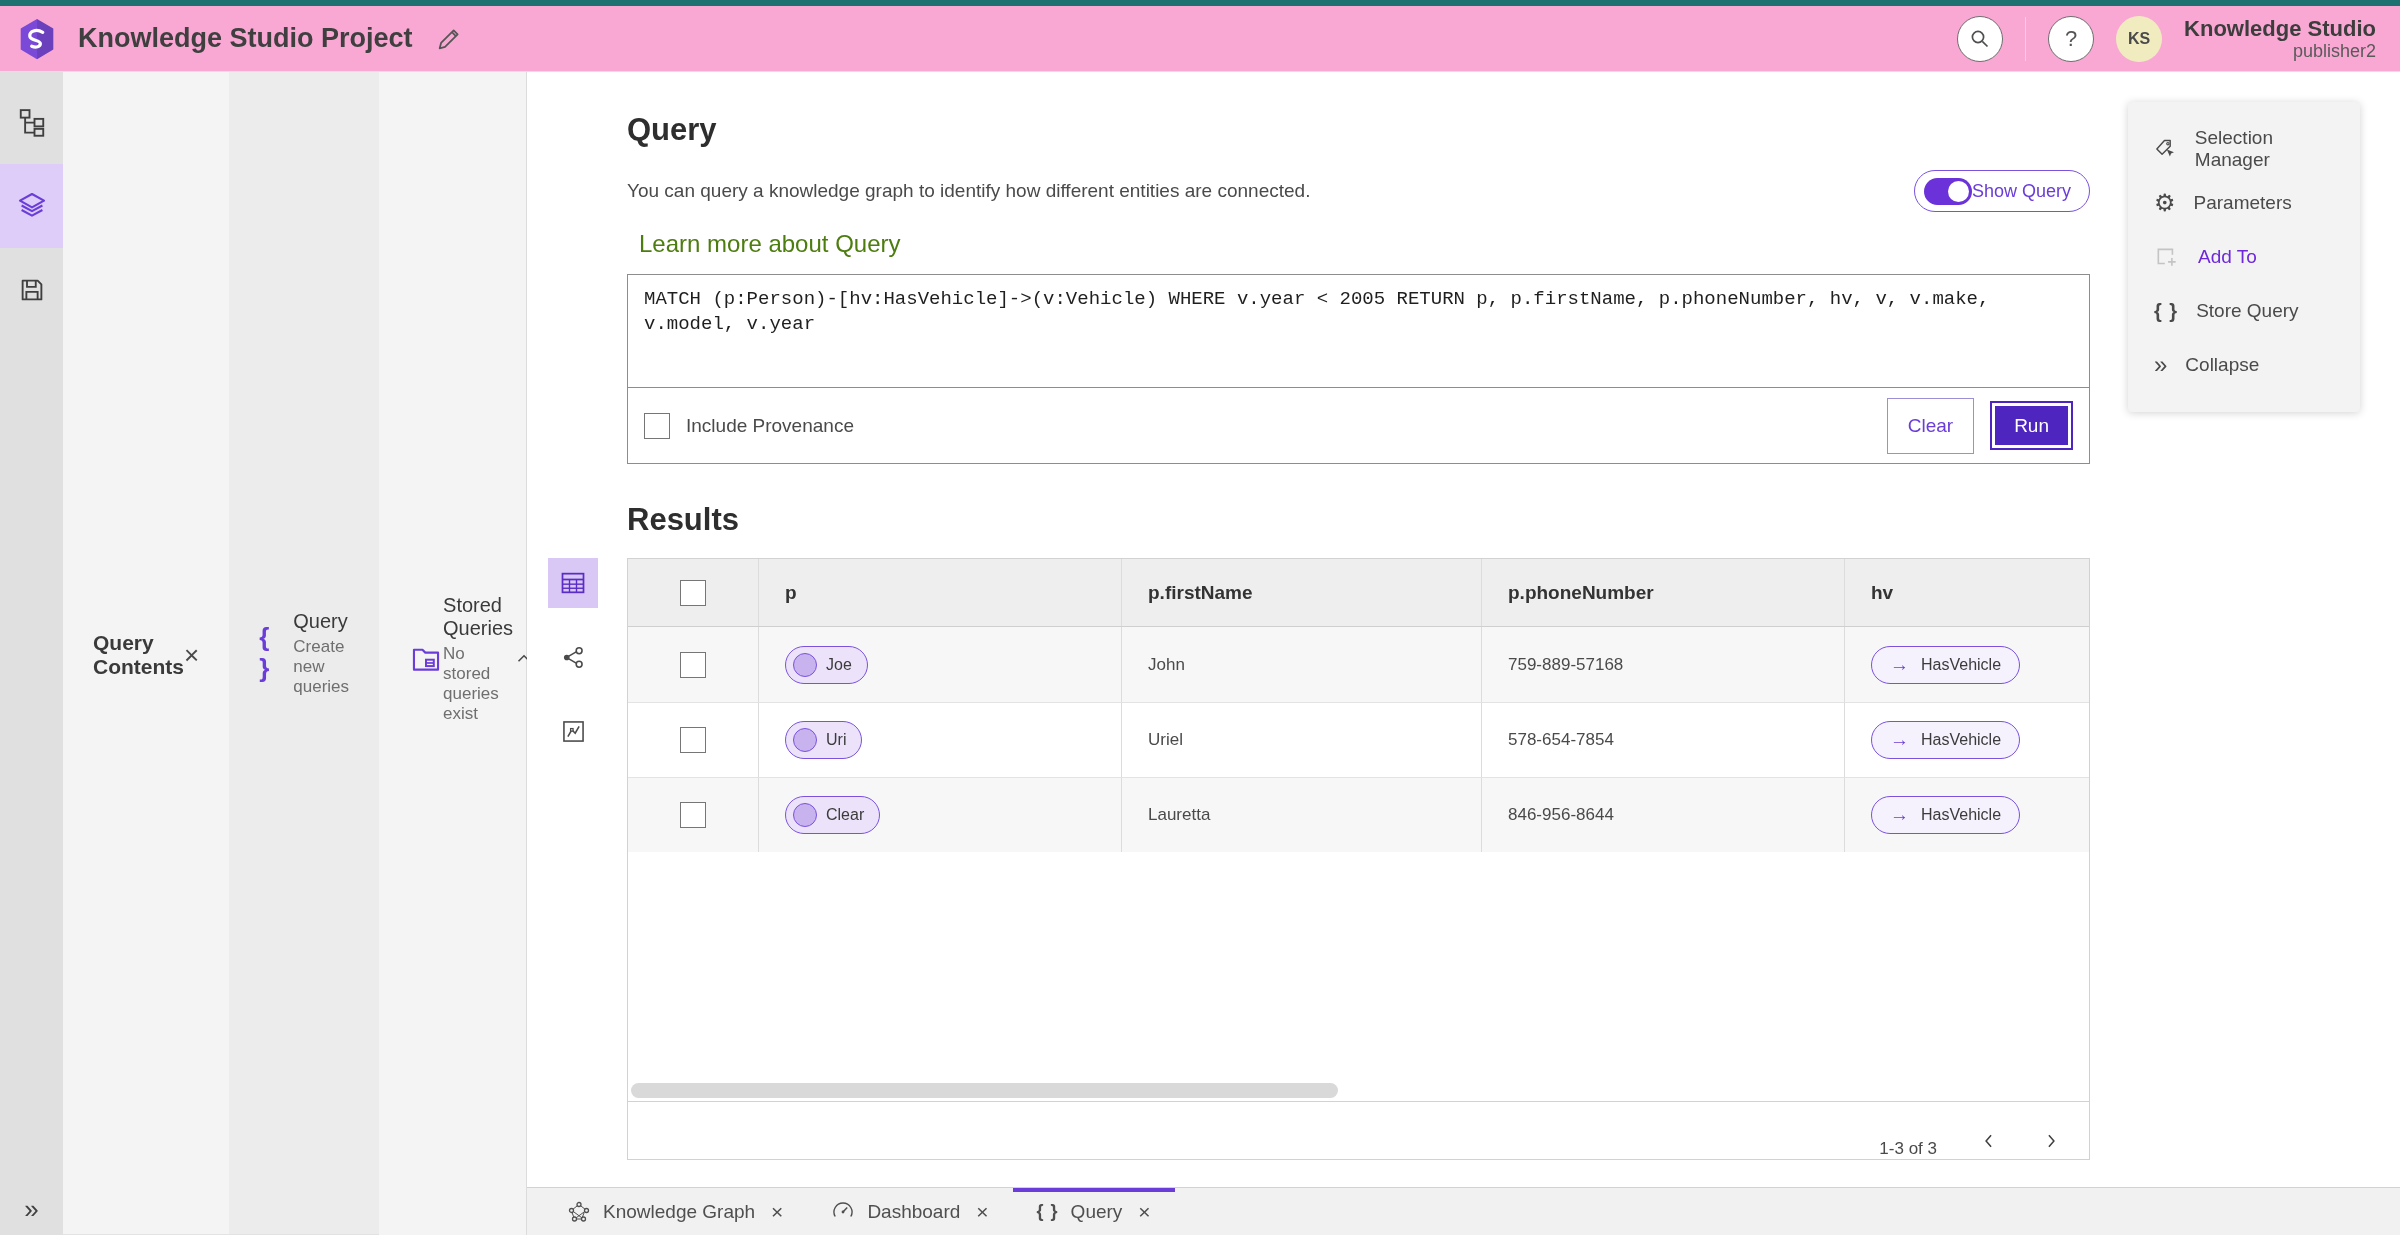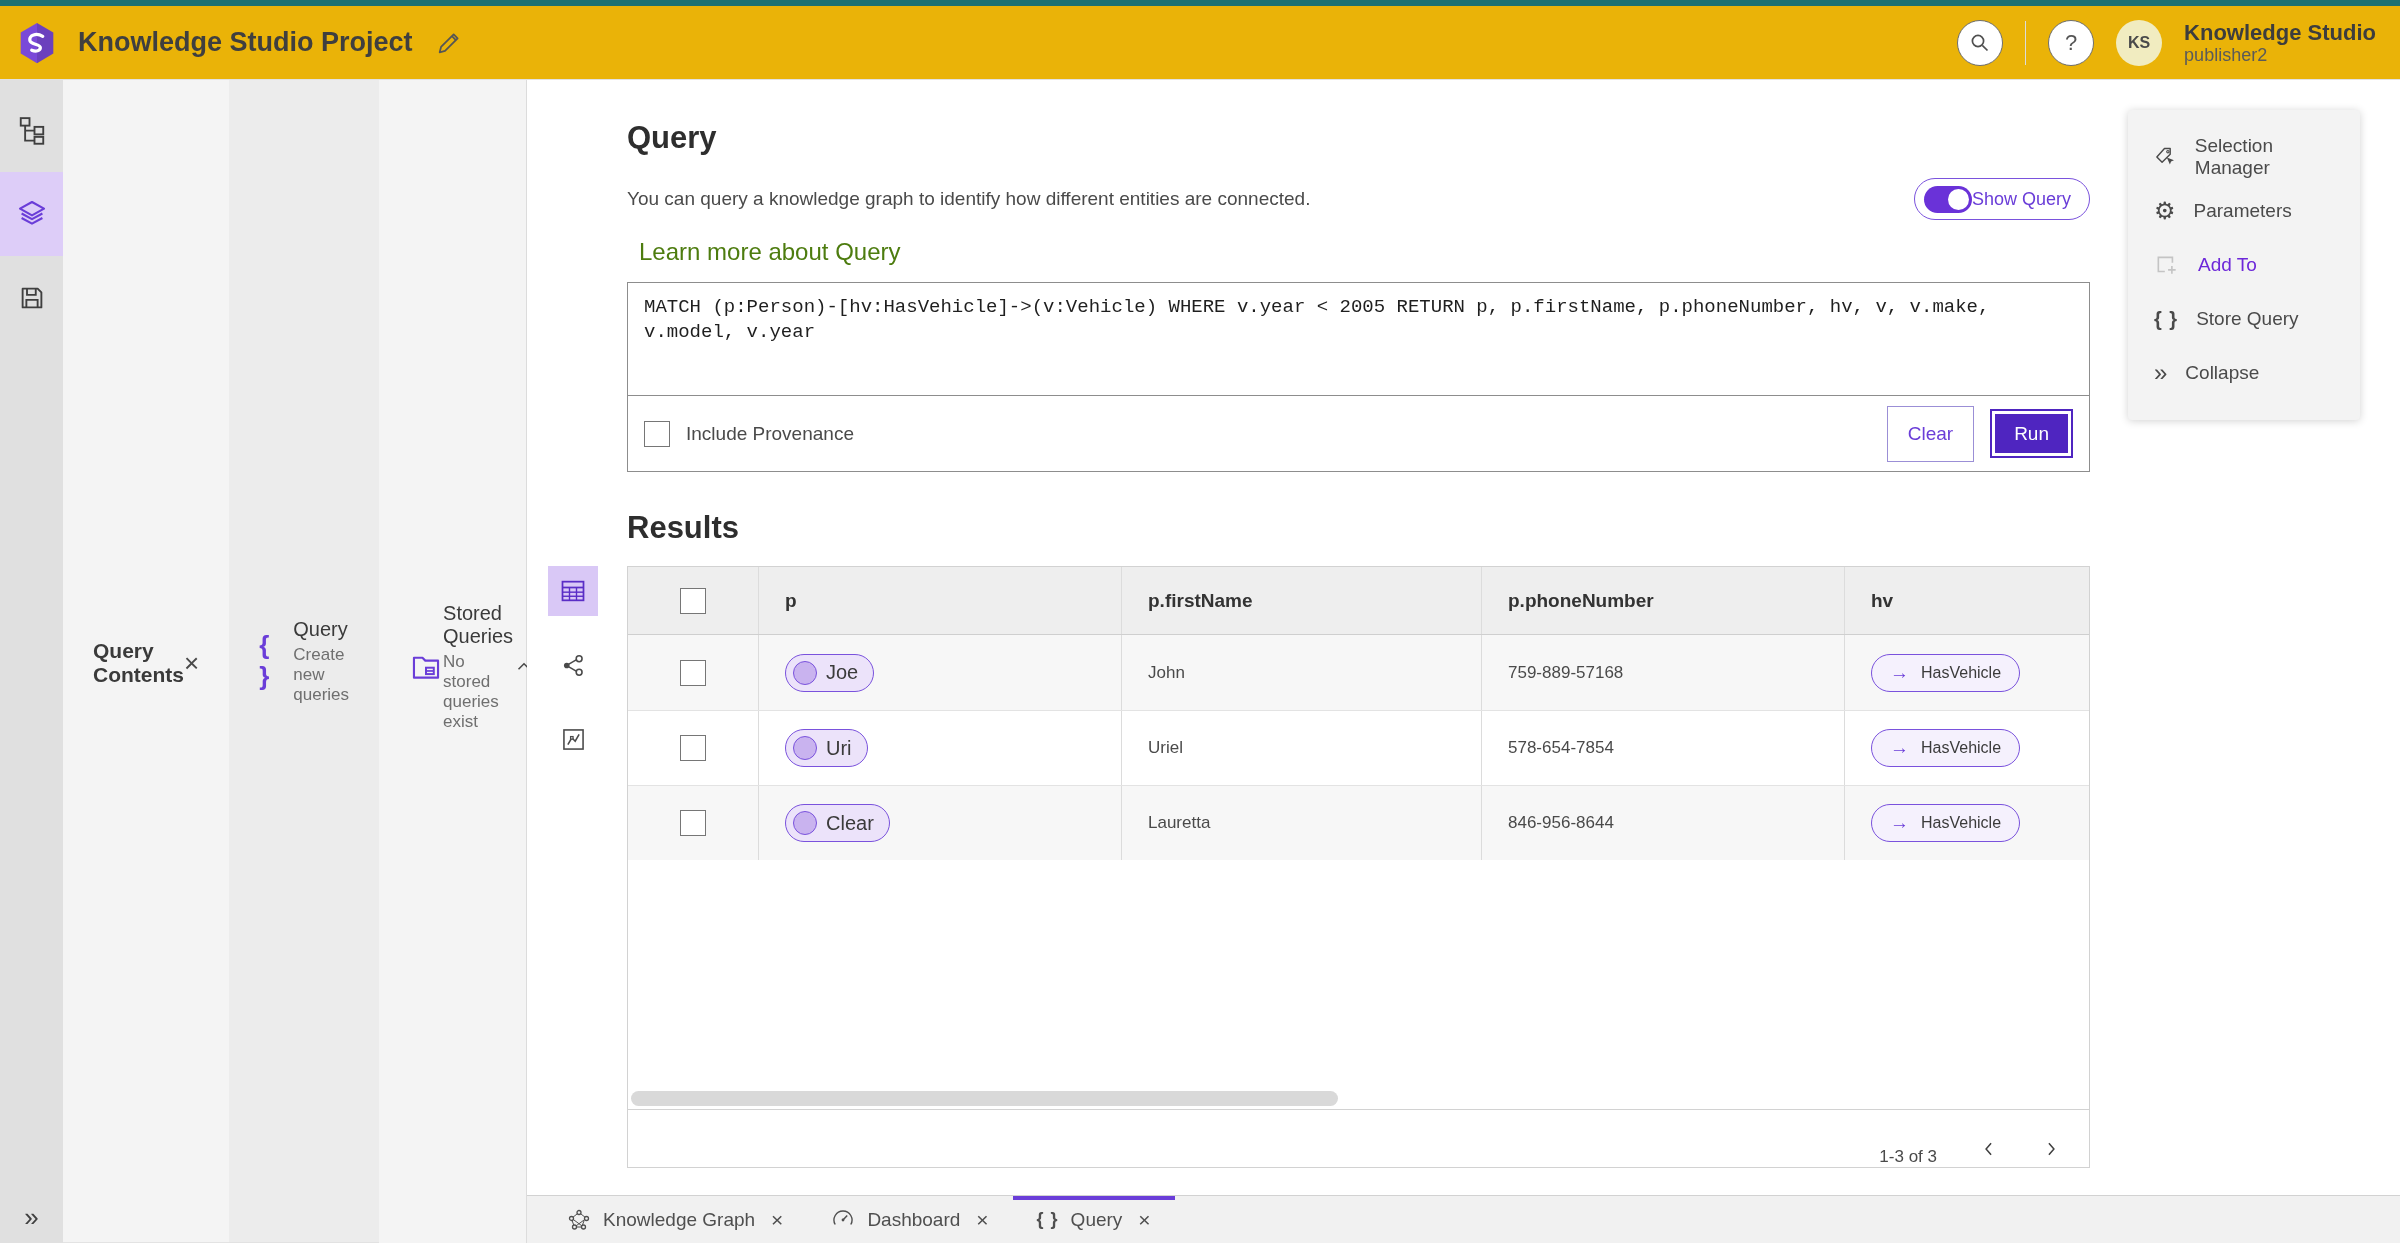--- a/index.html
+++ b/index.html
@@ -1,22 +1,22 @@
 <!DOCTYPE html>
 <html><head>
 <meta charset="utf-8">
 <style>
   * { margin:0; padding:0; box-sizing:border-box; }
   html,body { width:2400px; height:1243px; overflow:hidden;
     font-family:"Liberation Sans", sans-serif; background:#ffffff; color:#3c3c3c; }
 
   
   .top-strip { height:6px; background:#1d7170; }
-  .app-header { height:74px; background:#eab308; display:flex; align-items:center;
-    padding:0 24px 0 14px; border-bottom:1px solid #e2e2e2; }
+  .app-header { height:66px; background:#f9a8d4; display:flex; align-items:center;
+    padding:0 24px 0 14px; border-bottom:1px solid #e2e2e2;text-align:right; }
   .logo { width:46px; height:46px; }
   .app-title { font-size:27px; font-weight:600; color:#3f3f3f; margin-left:18px; }
   .pencil-btn { margin-left:22px; display:flex; align-items:center; cursor:pointer; }
   .hdr-right { margin-left:auto; display:flex; align-items:center; gap:22px; }
   .circle-btn { width:46px; height:46px; border-radius:50%; border:1.5px solid #6e6e6e;
     display:flex; align-items:center; justify-content:center; background:#fff; }
   .help-q { font-size:22px; color:#555; }
   .hdr-divider { width:1px; height:44px; background:#dcdcdc; }
   .avatar { width:46px; height:46px; border-radius:50%; background:#f1ecc0;
     display:flex; align-items:center; justify-content:center;
@@ -103,21 +103,21 @@
   .cell.first { border-left:none; padding-left:0; justify-content:center; }
   .thead { height:68px; background:#eeeeee; border-bottom:1px solid #cfcfcf; }
   .thead .cell { font-size:19px; font-weight:700; color:#333; }
   .trow { height:75px; }
   .trow + .trow { border-top:1px solid #e3e3e3; }
   .trow.alt { background:#f7f7f7; }
 
   .node-pill { display:inline-flex; align-items:center; gap:9px; height:38px;
     padding:0 15px 0 7px; border:1.5px solid #7a52dd; border-radius:20px; background:#ece3fa; cursor:pointer;}
   .node-dot { width:24px; height:24px; border-radius:50%; background:#c9b3ef; border:1.5px solid #7a52dd; }
-  .node-pill .lbl { font-size:20px; color:#3b3b3b; }
+  .node-pill .lbl { font-size:16px; color:#3b3b3b; }
   .edge-pill { display:inline-flex; align-items:center; gap:12px; height:38px; padding:0 18px;
     border:1.5px solid #7a52dd; border-radius:20px; background:#f5f1fd; cursor:pointer; }
   .edge-pill .arrow { font-size:19px; color:#6a3dd8; }
   .edge-pill .lbl { font-size:16px; color:#3b3b3b; }
 
   .table-filler { height:229px; }
   .hscroll { height:20px; position:relative; }
   .hscroll .thumb { position:absolute; left:3px; top:2px; width:707px; height:15px;
     border-radius:8px; background:#d9d9d9; cursor:grab; }
   .tfoot { border-top:1px solid #d2d2d2; height:58px; display:flex; align-items:flex-end;

